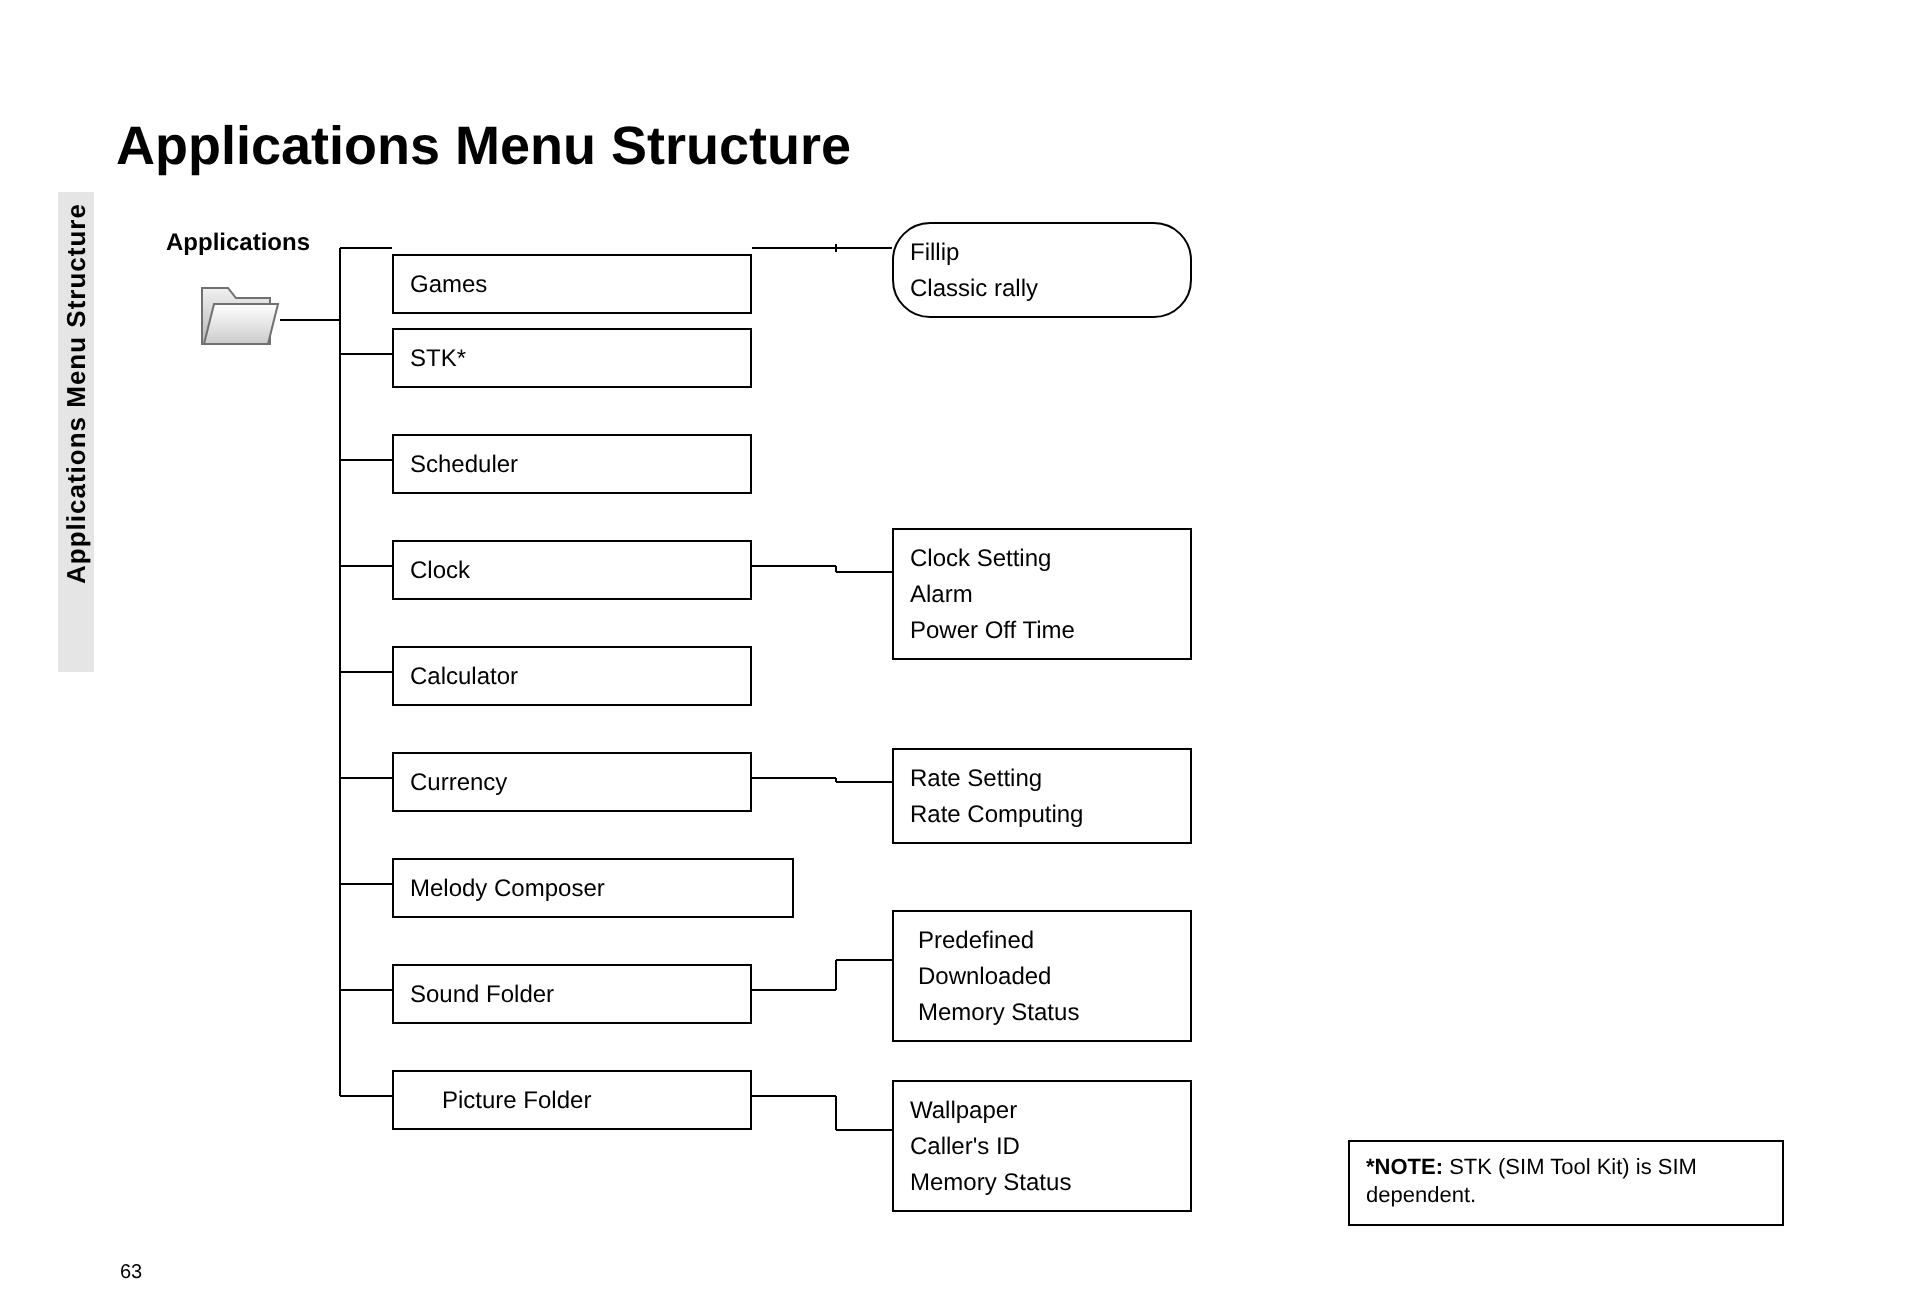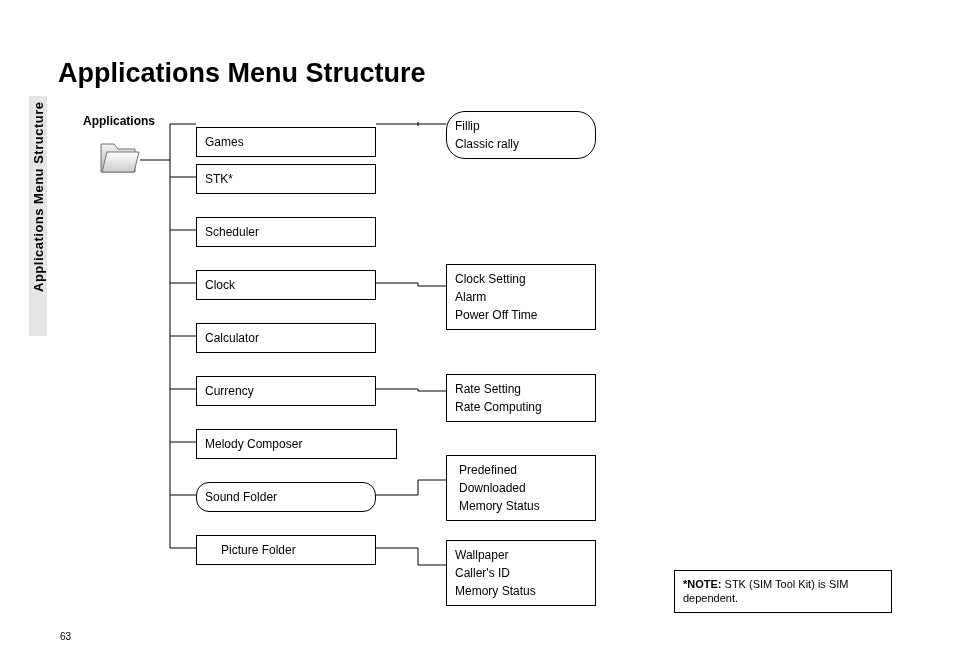--- a/index.html
+++ b/index.html
@@ -153,21 +153,21 @@
   <line x1="418" y1="565" x2="446" y2="565" stroke="#000" stroke-width="1"></line>
 </svg>
 
 <div class="menu-box" style="left:196px; top:111px; width:180px;margin-top:16px;"><span>Games</span></div>
 <div class="menu-box" style="left:196px; top:164px; width:180px;"><span>STK*</span></div>
 <div class="menu-box" style="left:196px; top:217px; width:180px;"><span>Scheduler</span></div>
 <div class="menu-box" style="left:196px; top:270px; width:180px;"><span>Clock</span></div>
 <div class="menu-box" style="left:196px; top:323px; width:180px;"><span>Calculator</span></div>
 <div class="menu-box" style="left:196px; top:376px; width:180px;"><span>Currency</span></div>
 <div class="menu-box" style="left:196px; top:429px; width:201px;"><span>Melody Composer</span></div>
-<div class="menu-box" style="left:196px; top:482px; width:180px;border-radius:13px;"><span>Sound Folder</span></div>
+<div class="menu-box" style="left:196px; top:482px; width:180px;"><span>Sound Folder</span></div>
 <div class="menu-box" style="left:196px; top:535px; width:180px;padding-left:24px;"><span>Picture Folder</span></div>
 
 <div class="menu-box" style="left:446px; top:111px; width:150px;border-radius:19px;">
   <div>Fillip</div>
   <div>Classic rally</div>
 </div>
 
 <div class="menu-box" style="left:446px; top:264px; width:150px;">
   <div>Clock Setting</div>
   <div>Alarm</div>

